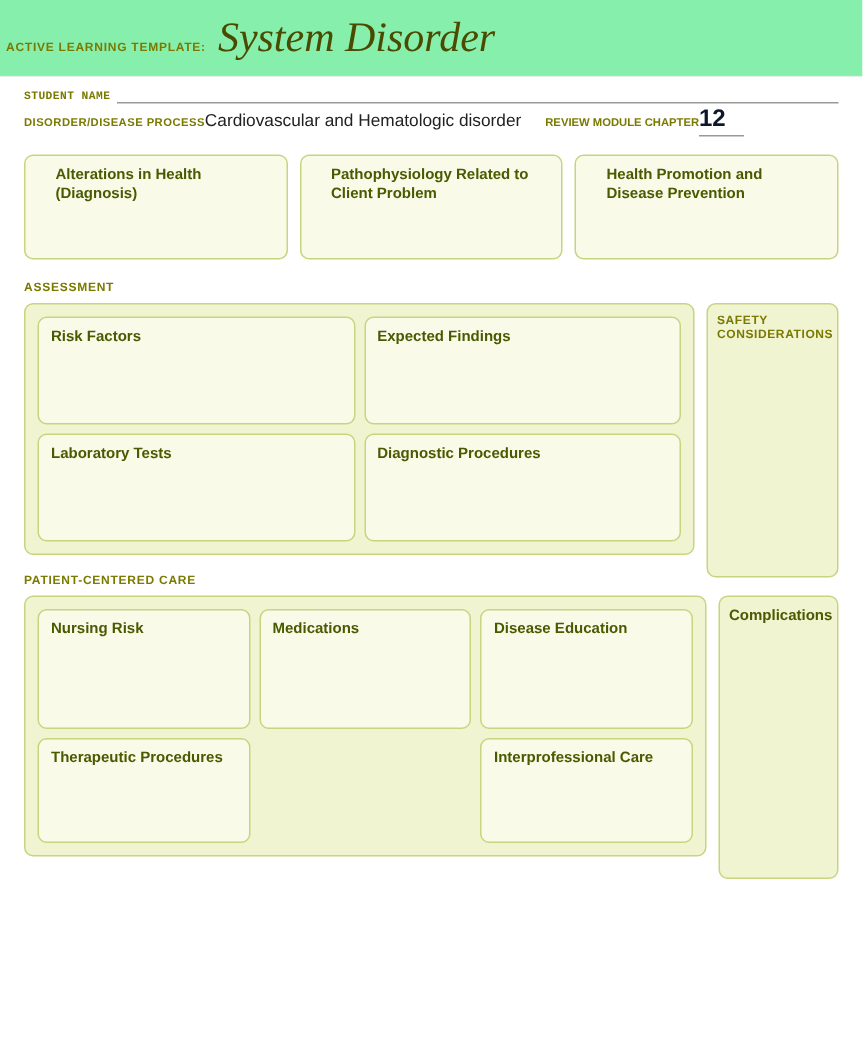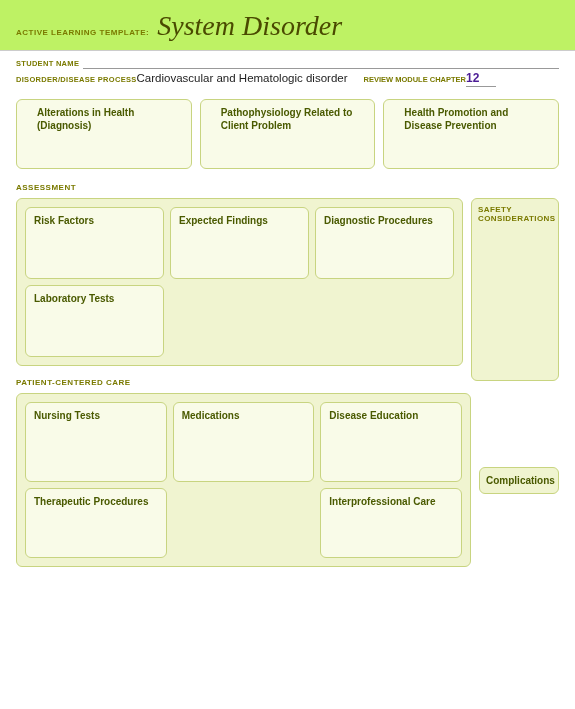--- a/index.html
+++ b/index.html
@@ -7,22 +7,22 @@
       width: 575px;
       height: 709px;
       background: #fff;
       font-family: Arial, sans-serif;
       font-size: 11px;
       overflow: hidden;
     }
 
     
     .header {
-      background: #bef264;
-      padding: 10px 16px 8px 16px;
+      background: #86efac;
+      padding: 10px 16px 8px 4px;
       border-bottom: 1px solid #ccc;
     }
     .header-top {
       display: flex;
       align-items: baseline;
       gap: 8px;
     }
     .active-learning-label {
       font-size: 8px;
       font-weight: bold;
@@ -38,23 +38,24 @@
       font-weight: normal;
     }
 
     
     .student-info {
       padding: 6px 16px 4px 16px;
       background: #fff;
     }
     .student-name-row {
       display: flex;
-      align-items: center;
+      align-items: flex-end;
       gap: 4px;
       margin-bottom: 2px;
+      font-family: Liberation Mono, monospace;
     }
     .field-label {
       font-size: 7.5px;
       font-weight: bold;
       color: #7a7a00;
       letter-spacing: 0.3px;
       text-transform: uppercase;
     }
     .field-underline {
       border-bottom: 1px solid #999;
@@ -74,22 +75,22 @@
     }
     .chapter-label {
       font-size: 7.5px;
       font-weight: bold;
       color: #7a7a00;
       text-transform: uppercase;
       margin-left: 16px;
     }
     .chapter-value {
       font-weight: bold;
-      font-size: 12px;
-      color: #4c1d95;
+      font-size: 16px;
+      color: #0f172a;
       border-bottom: 1px solid #999;
       min-width: 30px;
       padding-bottom: 1px;
     }
 
     
     .top-boxes {
       display: flex;
       gap: 8px;
       padding: 8px 16px;
@@ -120,21 +121,21 @@
 
     .assessment-outer {
       border: 1.5px solid #c8d480;
       border-radius: 6px;
       background: #f0f4d0;
       padding: 8px;
     }
 
     .assessment-grid {
       display: grid;
-      grid-template-columns: 1fr 1fr 1fr;
+      grid-template-columns: 1fr 1fr;
       gap: 6px;
       flex: 1;
     }
 
     .assessment-and-safety {
       display: flex;
       gap: 8px;
       padding: 6px 16px;
     }
 
@@ -173,21 +174,20 @@
       border: 1.5px solid #c8d480;
       border-radius: 6px;
       background: #f0f4d0;
       padding: 8px;
     }
 
     .pcc-and-complications {
       display: flex;
       gap: 8px;
       padding: 6px 16px;
-      align-items: center;
     }
 
     .pcc-left {
       flex: 1;
     }
 
     .complications-col {
       width: 80px;
     }
 
@@ -297,44 +297,44 @@
     <div class="section-header">ASSESSMENT</div>
     <div class="assessment-outer">
       <div class="assessment-grid">
         <div class="content-box">
           <div class="box-title">Risk Factors</div>
         </div>
         <div class="content-box">
           <div class="box-title">Expected Findings</div>
         </div>
         <div class="content-box">
+          <div class="box-title">Laboratory Tests</div>
+        </div>
+        <div class="content-box">
           <div class="box-title">Diagnostic Procedures</div>
-        </div>
-        <div class="content-box">
-          <div class="box-title">Laboratory Tests</div>
         </div>
       </div>
     </div>
   </div>
   <div class="safety-col">
     <div class="section-header">&nbsp;</div>
     <div class="safety-box">
       <div class="safety-title">SAFETY CONSIDERATIONS</div>
     </div>
   </div>
 </div>
 
 <div class="pcc-and-complications">
   <div class="pcc-left">
     <div class="section-header">PATIENT-CENTERED CARE</div>
     <div class="pcc-outer">
 
       <div class="pcc-grid-row1">
         <div class="pcc-nursing">
-          <div class="box-title">Nursing Tests</div>
+          <div class="box-title">Nursing Risk</div>
         </div>
         <div class="pcc-medications">
           <div class="box-title">Medications</div>
         </div>
         <div class="pcc-education">
           <div class="box-title">Disease Education</div>
         </div>
       </div>
 
       <div class="pcc-grid-row2">

